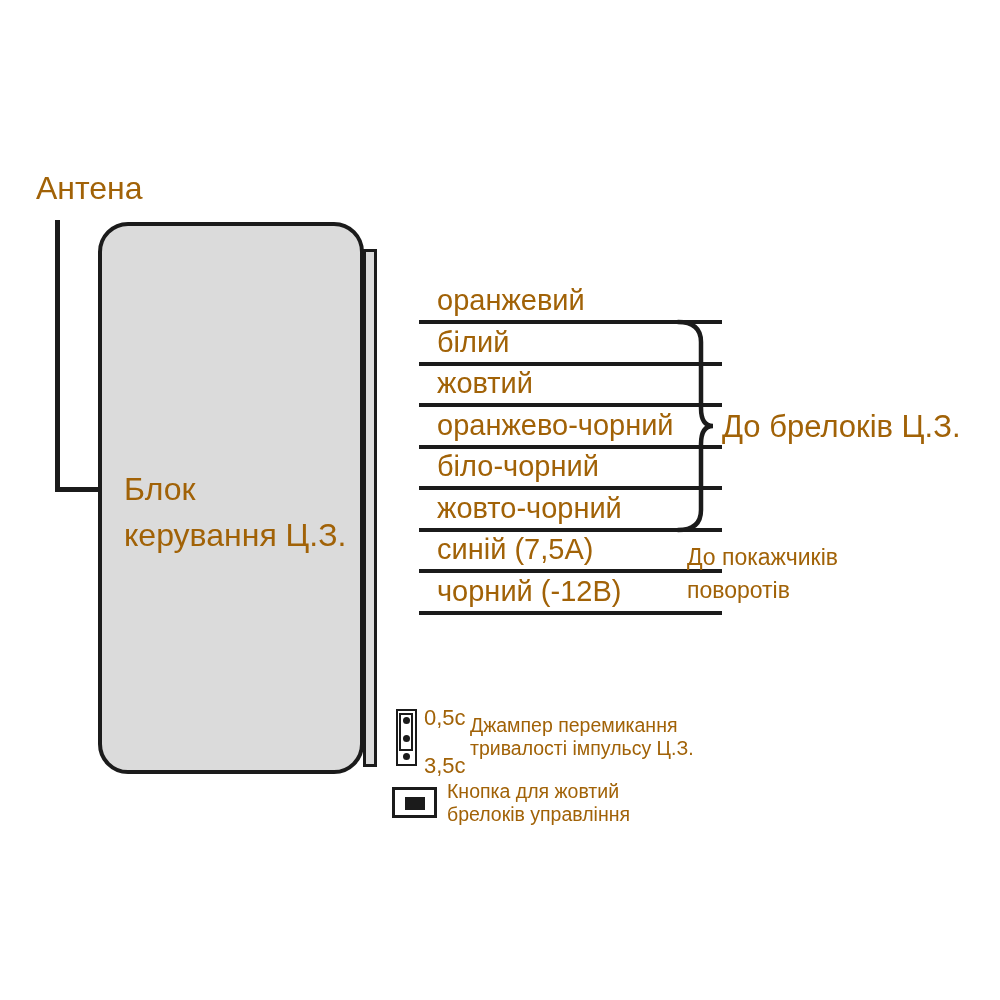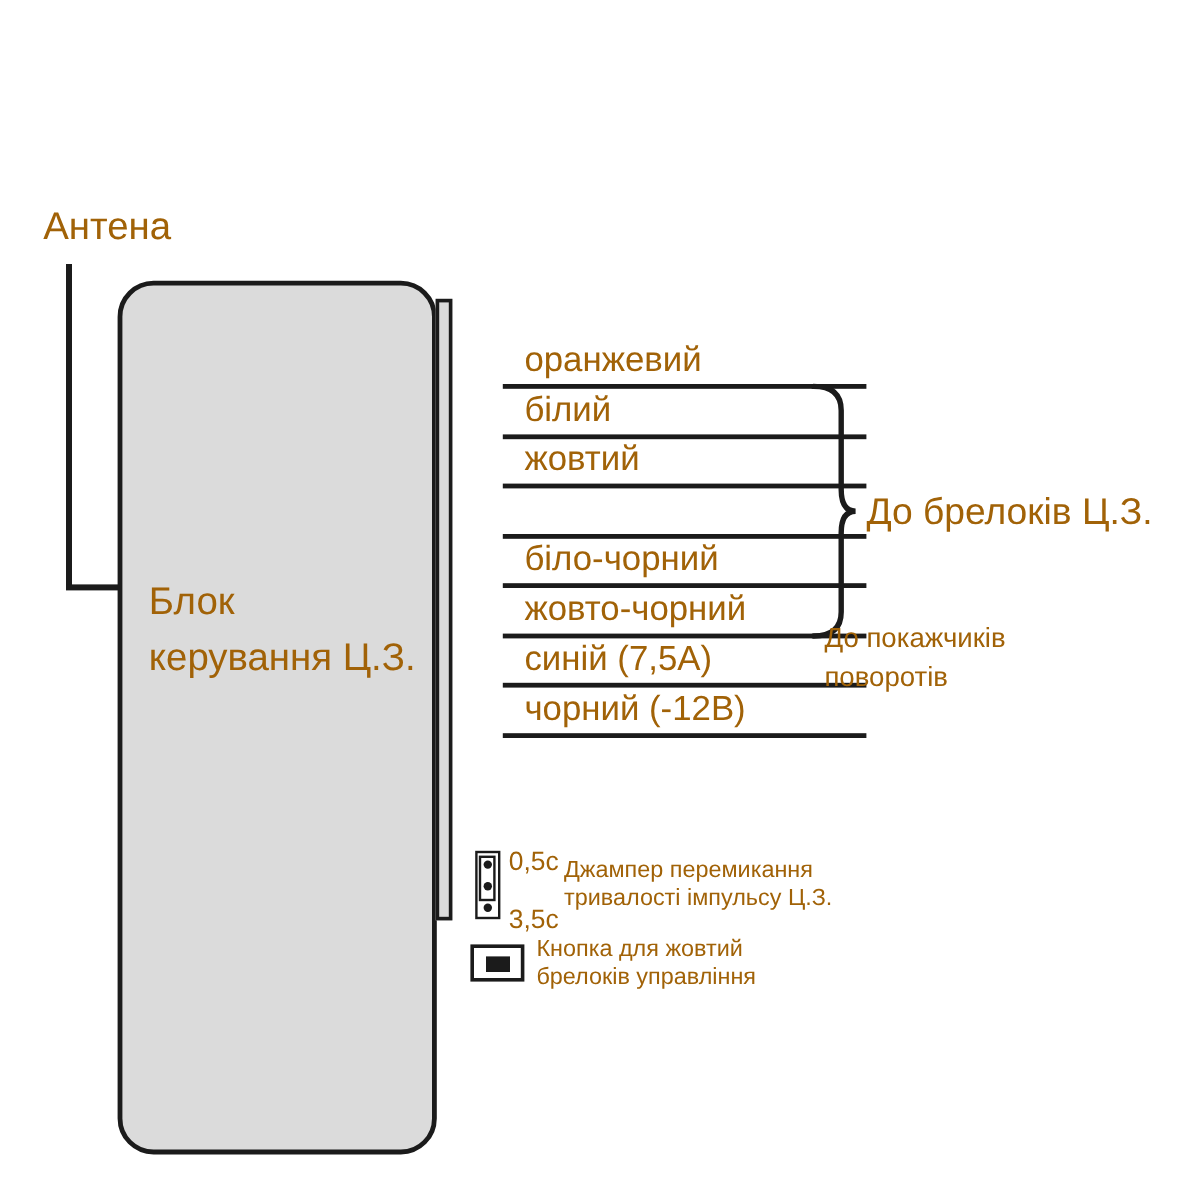--- a/index.html
+++ b/index.html
@@ -20,22 +20,22 @@
     left: 36px; top: 170px;
     font-size: 32px;
     white-space: nowrap;
   }
   .ant-line { background: #1b1b1b; }
   #antenna-line-v { left: 55px; top: 220px; width: 4.5px; height: 271px; }
   #antenna-line-h { left: 55px; top: 487px; width: 46px; height: 4.5px; }
 
   
   #control-block {
-    left: 98px; top: 234px;
-    width: 266px; height: 728px;
+    left: 98px; top: 222px;
+    width: 266px; height: 552px;
     background: #dbdbdb;
     border: 4px solid #1b1b1b;
     border-radius: 30px;
   }
   #control-block-label {
     position: absolute;
     left: 22px; top: 240px;
     font-size: 32px;
     line-height: 46px;
     white-space: nowrap;
@@ -71,21 +71,21 @@
   }
 
   
   #actuators-brace { left: 670px; top: 312px; }
   #actuators-label {
     left: 722px; top: 409px;
     font-size: 31px;
     white-space: nowrap;
   }
   #turn-signals-label {
-    left: 687px; top: 515px;
+    left: 687px; top: 541px;
     font-size: 23px;
     line-height: 33px;
     white-space: nowrap;
   }
 
   
   #jumper-icon-outer {
     left: 396px; top: 709px;
     width: 21px; height: 57px;
     border: 2.5px solid #1b1b1b;
@@ -164,20 +164,21 @@
   </div>
   <div class="wire" style="top:322px">
     <span class="wire-label">білий</span>
     <span class="wire-line"></span>
   </div>
   <div class="wire" style="top:363px">
     <span class="wire-label">жовтий</span>
     <span class="wire-line"></span>
   </div>
   <div class="wire" style="top:405px">
+    <span class="wire-label">оранжево-чорний</span>
     <span class="wire-line"></span>
   </div>
   <div class="wire" style="top:446px">
     <span class="wire-label">біло-чорний</span>
     <span class="wire-line"></span>
   </div>
   <div class="wire" style="top:488px">
     <span class="wire-label">жовто-чорний</span>
     <span class="wire-line"></span>
   </div>

